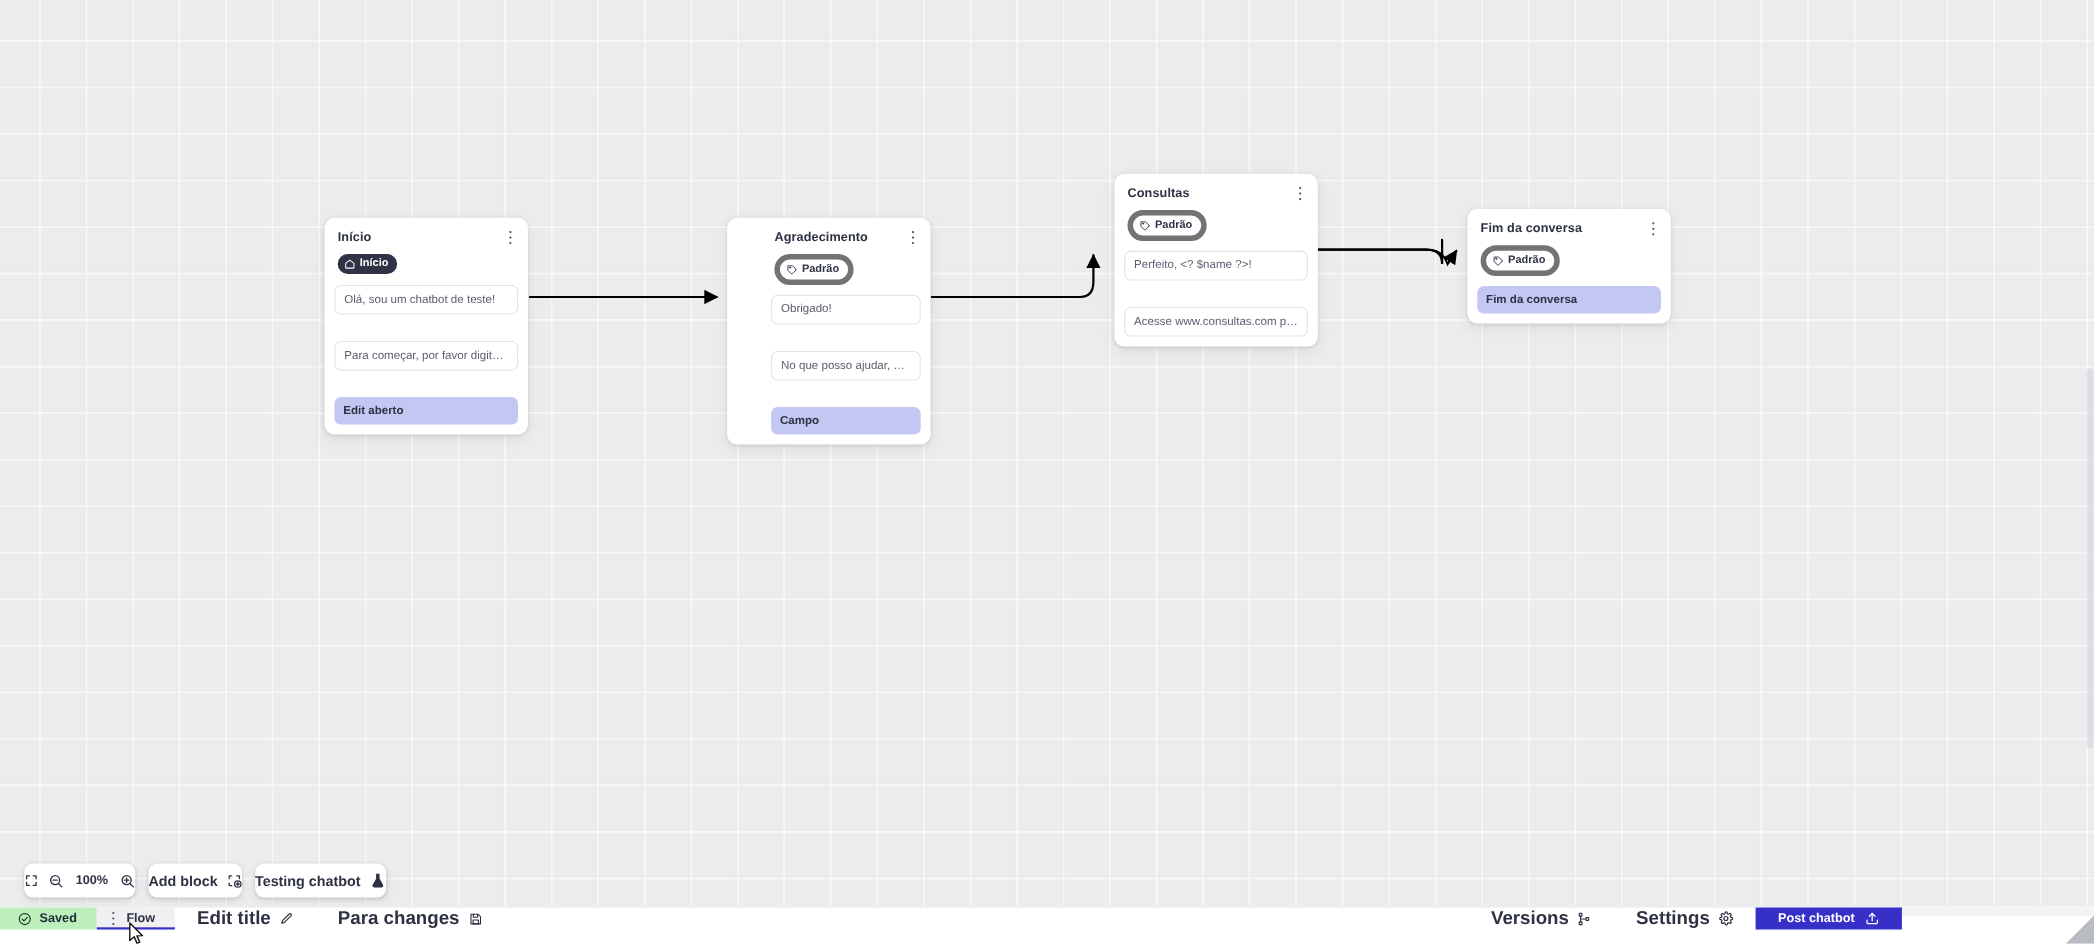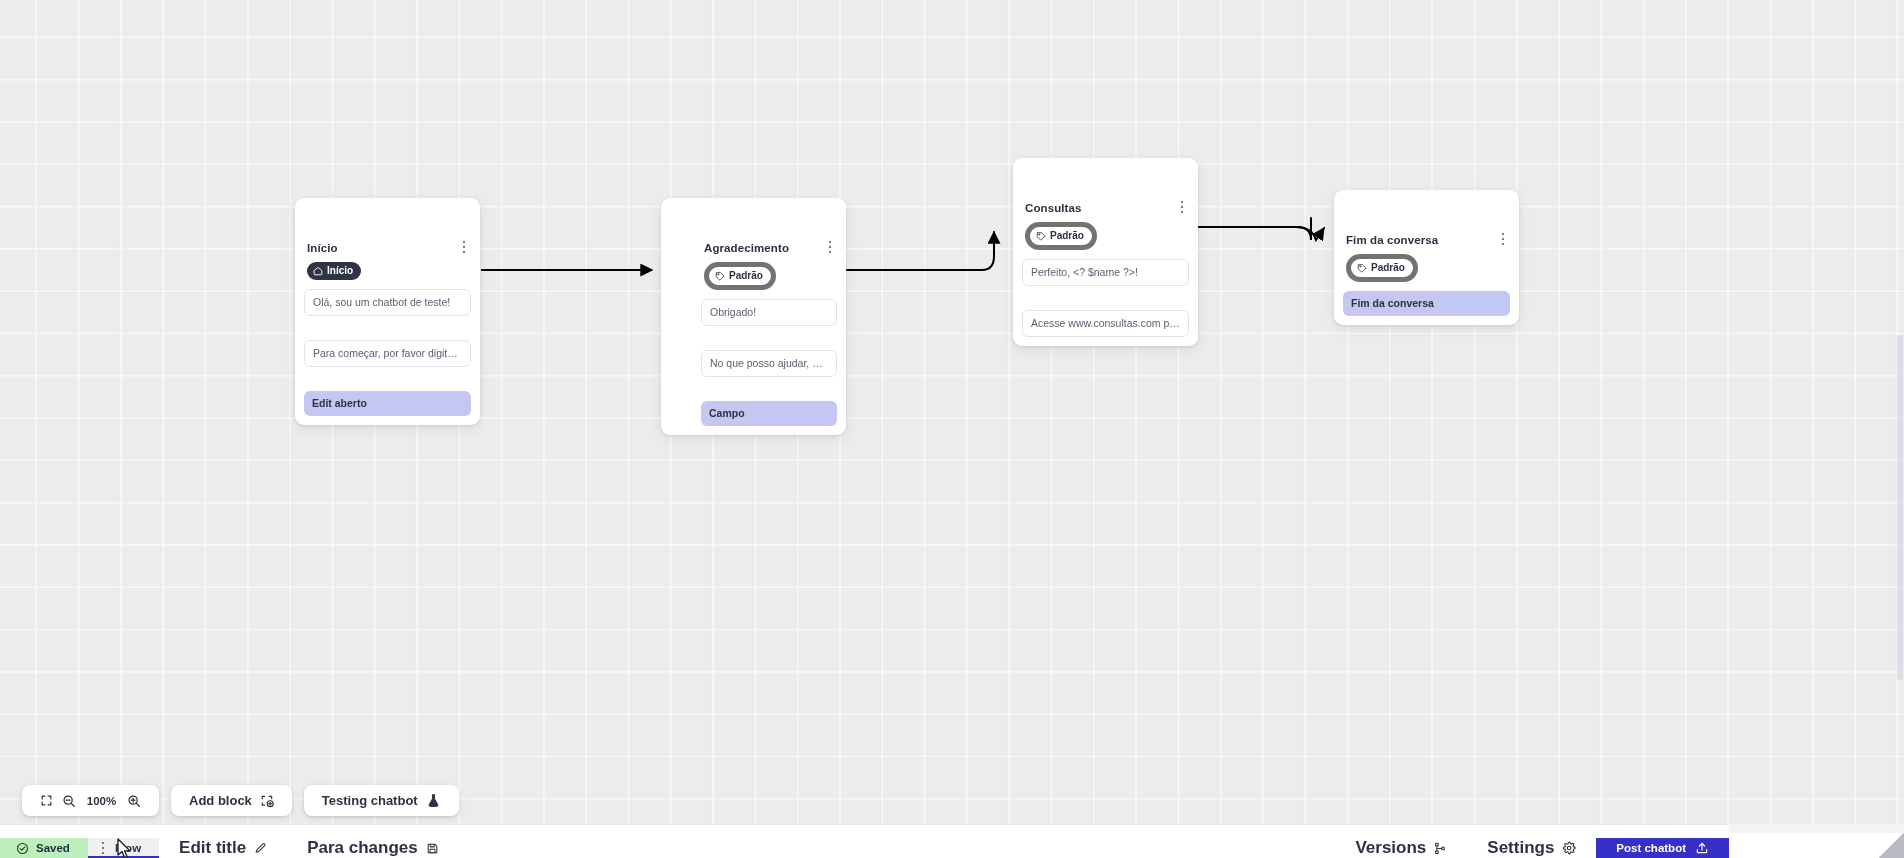--- a/index.html
+++ b/index.html
@@ -32,23 +32,22 @@
   
   .node {
     position: absolute;
     width: 185px;
     background: #ffffff;
     border-radius: 9px;
     box-shadow: 0 1px 3px rgba(16,18,40,0.10), 0 4px 14px rgba(16,18,40,0.07);
     padding: 9px 9px 9px 9px;
   }
   .node-head {
-    display:flex; align-items:center; justify-content:space-between;
+    display:flex; align-items:flex-start; justify-content:space-between;
     padding: 1px 1px 0 3px;
-    margin-top: 31px;
   }
   .node-title {
     font-size: 11.5px; font-weight: 700; color: #2d3142;
     letter-spacing: .1px; line-height: 14px; padding-top:1px;
   }
   .kebab {
     width: 14px; height: 16px; display:flex; flex-direction:column;
     align-items:center; justify-content:center; gap:2.4px; cursor:pointer;
     flex: 0 0 auto; margin-right:-1px;
   }
@@ -76,21 +75,21 @@
     background:#c3c7f2; border-radius:6px;
     font-size:10.5px; font-weight:700; color:#2d3142; line-height:13px;
     padding:6px 8px; white-space:nowrap; overflow:hidden; text-overflow:ellipsis;
   }
 
   
   .toolbar { position:absolute; left:22px; bottom:42px; display:flex; gap:12px; z-index:6; }
   .tb-group {
     background:#ffffff; border-radius:8px; height:31px;
     box-shadow: 0 1px 3px rgba(16,18,40,0.13), 0 3px 10px rgba(16,18,40,0.07);
-    display:flex; align-items:center; padding:0 18px; gap:9px;
+    display:flex; align-items:center; padding:0 0; gap:9px;
   }
   .tb-btn { display:flex; align-items:center; gap:8px; cursor:pointer; }
   .tb-label { font-size:13px; font-weight:600; color:#2d3142; white-space:nowrap; }
   .zoom-val { font-size:11.5px; font-weight:700; color:#2d3142; min-width:33px; text-align:center; }
   .ico { display:flex; align-items:center; justify-content:center; }
 
   
   .hscroll-track {
     position:absolute; left:0; bottom:25px; width:1904px; height:9px;
     background:#f4f4f6; z-index:5;
@@ -105,21 +104,21 @@
   }
   .vscroll-thumb {
     position:absolute; right:1px; top:335px; width:6px; height:345px;
     background:#d9d6e4; border-radius:4px; opacity:.75;
   }
 
   
   #bottombar {
     position:absolute; left:0; bottom:0; width:1729px; height:34px;
     background:#ffffff; border-top:1px solid #e6e6ea;
-    display:flex; align-items:flex-end; justify-content:space-between;
+    display:flex; align-items:flex-start; justify-content:space-between;
     z-index:10;
   }
   .bb-left, .bb-right { display:flex; align-items:stretch; }
   .saved-chip {
     display:flex; align-items:center; gap:7px;
     background:#bdefbd; padding:0 18px 0 16px; color:#1f2937;
     font-size:11.5px; font-weight:600;
   }
   .flow-tab {
     display:flex; align-items:center; gap:6px;

